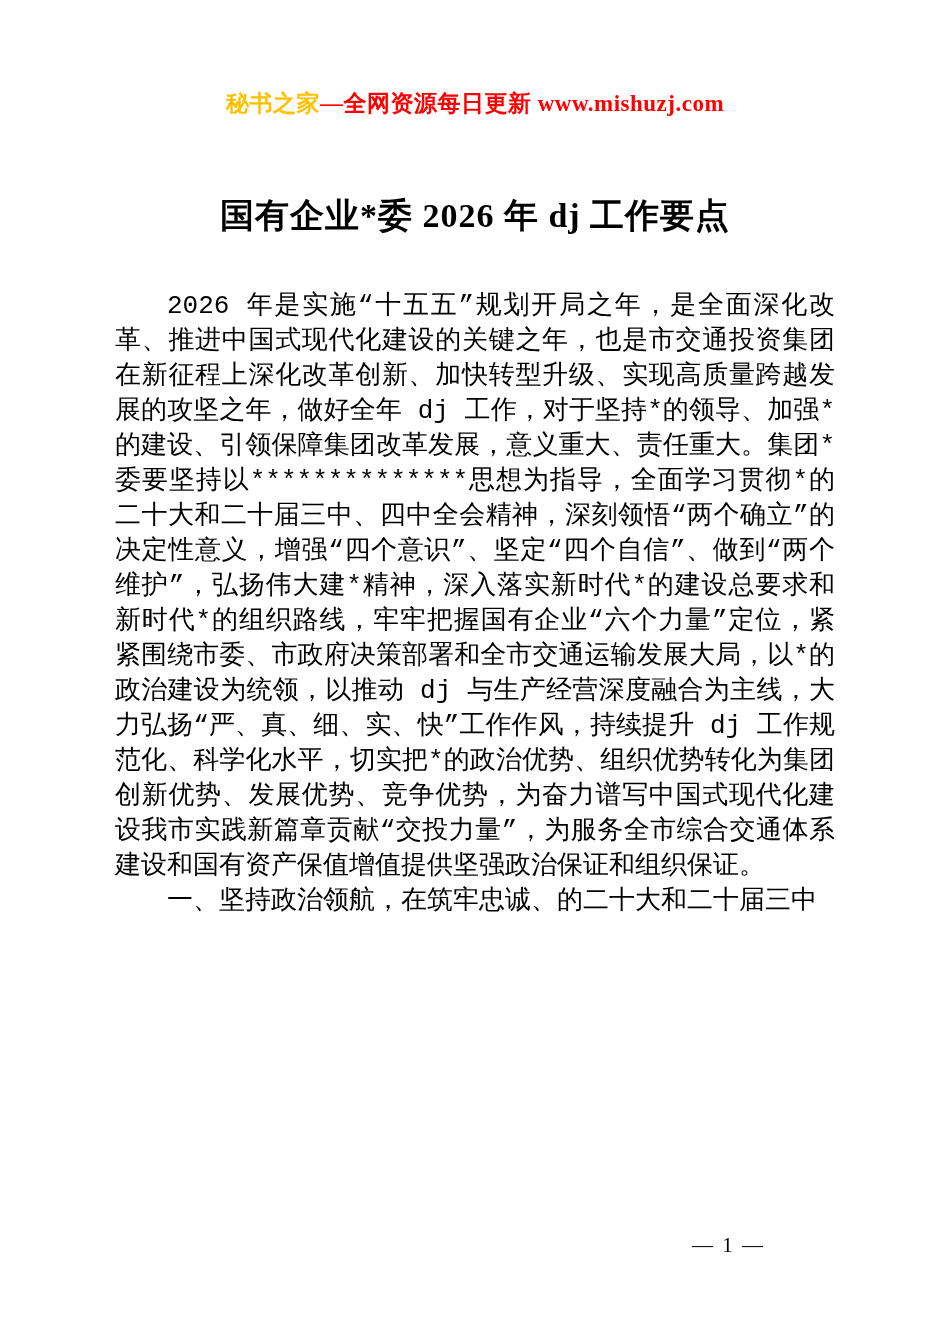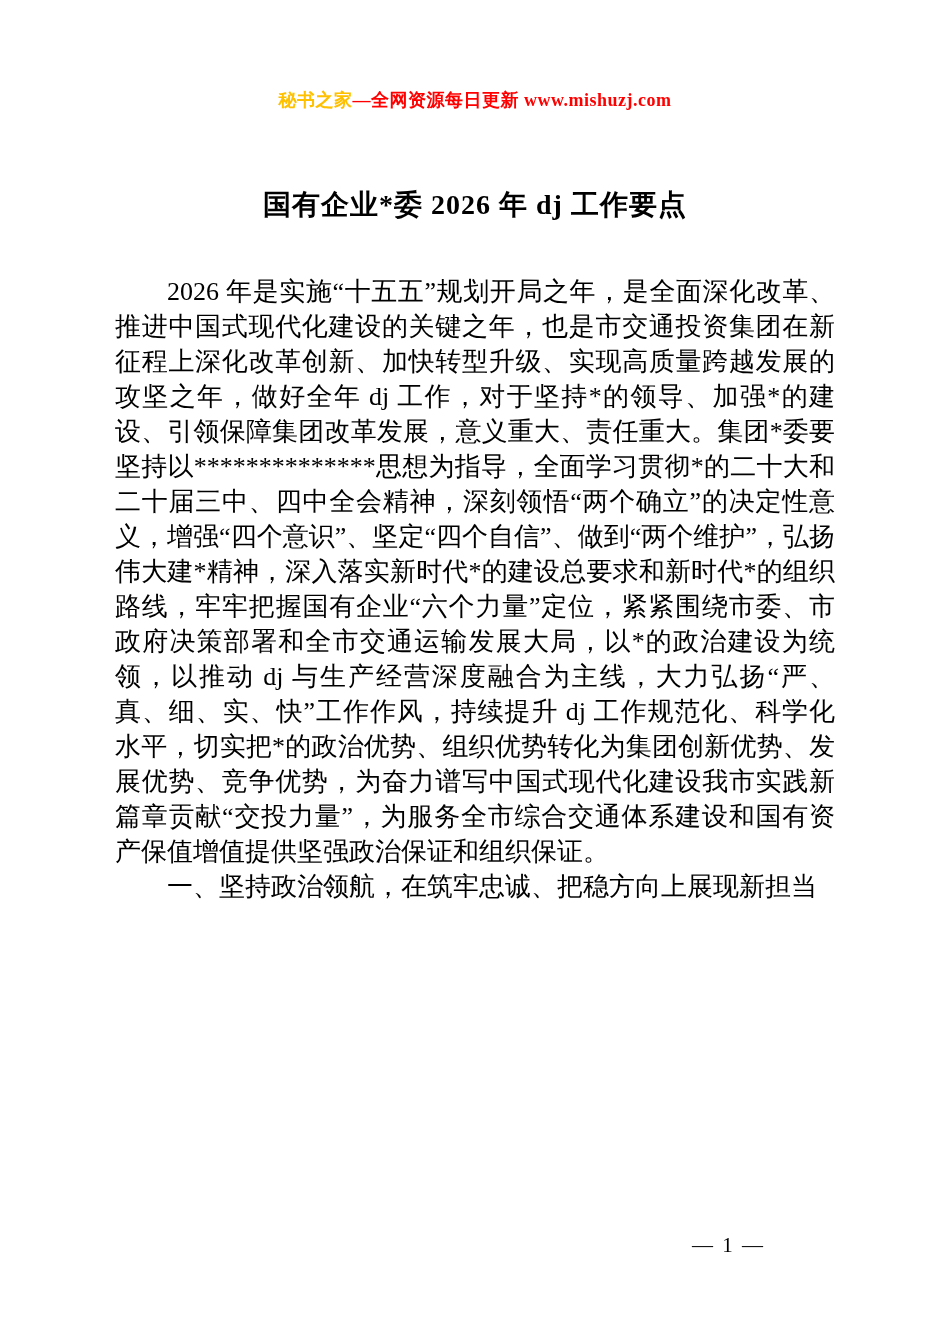--- a/index.html
+++ b/index.html
@@ -17,44 +17,45 @@
     position: relative;
     width: 950px;
     height: 1344px;
     box-sizing: border-box;
     padding: 88px 115px 0 115px;
     overflow: hidden;
     background: #ffffff;
   }
   .site-header {
     text-align: center;
-    font-size: 18px;
+    font-size: 23px;
     font-weight: bold;
     color: #ff0000;
     white-space: nowrap;
     letter-spacing: 0.5px;
   }
   .site-header .brand {
     color: #ffc000;
   }
   .doc-title {
     text-align: center;
-    font-size: 28px;
+    font-size: 34px;
     font-weight: bold;
     margin: 74px 0 50px 0;
     letter-spacing: 1px;
   }
   .body-para {
     font-size: 26px;
     line-height: 35px;
     text-align: justify;
     text-justify: inter-ideograph;
     text-indent: 2em;
     margin: 0;
     word-break: break-all;
+    font-family: Liberation Mono, monospace;
   }
   .body-para strong {
     font-weight: bold;
   }
   .page-footer {
     position: absolute;
     bottom: 86px;
     right: 185px;
     font-size: 21px;
     color: #000000;
@@ -67,18 +68,18 @@
 <div class="page">
 
   <div class="site-header">
     <span class="brand">秘书之家</span><span class="tagline">—全网资源每日更新 </span><span class="url">www.mishuzj.com</span>
   </div>
 
   <h1 class="doc-title">国有企业*委 2026 年 dj 工作要点</h1>
 
   <p class="body-para">2026 年是实施“十五五”规划开局之年，是全面深化改革、推进中国式现代化建设的关键之年，也是市交通投资集团在新征程上深化改革创新、加快转型升级、实现高质量跨越发展的攻坚之年，做好全年 dj 工作，对于坚持*的领导、加强*的建设、引领保障集团改革发展，意义重大、责任重大。集团*委要坚持以**************思想为指导，全面学习贯彻*的二十大和二十届三中、四中全会精神，深刻领悟“两个确立”的决定性意义，增强“四个意识”、坚定“四个自信”、做到“两个维护”，弘扬伟大建*精神，深入落实新时代*的建设总要求和新时代*的组织路线，牢牢把握国有企业“六个力量”定位，紧紧围绕市委、市政府决策部署和全市交通运输发展大局，以*的政治建设为统领，以推动 dj 与生产经营深度融合为主线，大力弘扬“严、真、细、实、快”工作作风，持续提升 dj 工作规范化、科学化水平，切实把*的政治优势、组织优势转化为集团创新优势、发展优势、竞争优势，为奋力谱写中国式现代化建设我市实践新篇章贡献“交投力量”，为服务全市综合交通体系建设和国有资产保值增值提供坚强政治保证和组织保证。</p>
 
-  <p class="body-para">一、坚持政治领航，在筑牢忠诚、把稳方向上展现新担当</p>
+  <p class="body-para">一、坚持政治领航，在筑牢忠诚、的二十大和二十届三中</p>
 
 
   <div class="page-footer">— 1 —</div>
 
 </div>
 
 </body></html>

